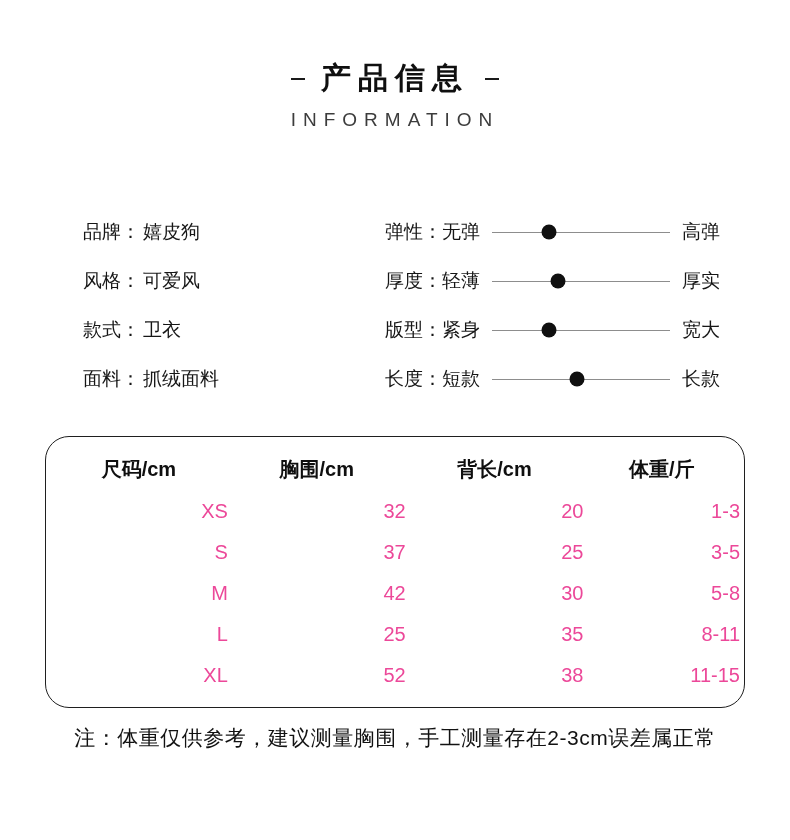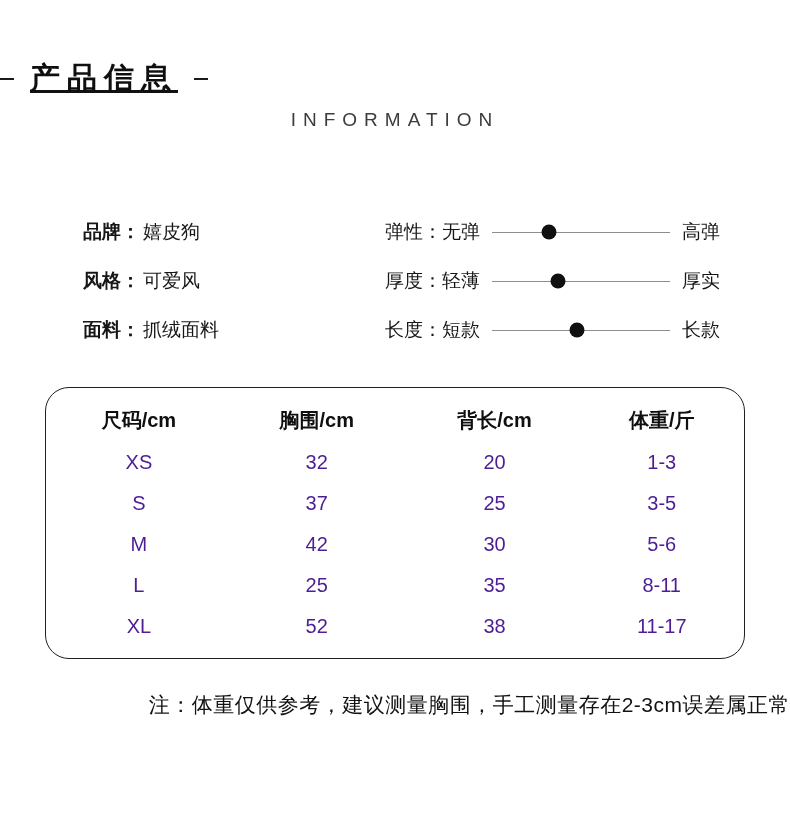--- a/index.html
+++ b/index.html
@@ -8,40 +8,40 @@
     width: 790px;
     height: 840px;
     font-family: "Liberation Sans", "DejaVu Sans", sans-serif;
     color: #111111;
     overflow: hidden;
   }
   .page { width: 790px; height: 840px; position: relative; background: #ffffff; }
 
   
   .header { padding-top: 58px; text-align: center; }
-  .title-row { display: flex; align-items: center; gap: 16px; text-decoration: underline; }
+  .title-row { display: flex; justify-content: center; align-items: center; gap: 16px; }
   .page-title {
     font-size: 30px;
     font-weight: 700;
     letter-spacing: 7px;
     color: #0f0f0f;
   }
   .dash { width: 14px; height: 2px; background: #1a1a1a; }
   .subtitle {
     margin-top: 10px;
     font-size: 19px;
     letter-spacing: 7px;
     color: #3c3c3c;
   }
 
   
   .info { margin-top: 76px; padding-left: 83px; padding-right: 70px; }
   .info-row { display: flex; align-items: center; height: 49px; }
   .attr { width: 307px; display: flex; align-items: center; font-size: 19px; color: #161616; }
-  .attr-label { font-weight: 700; white-space: nowrap; }
+  .attr-label { font-weight: 400; white-space: nowrap; }
   .attr-value { margin-left: 3px; white-space: nowrap; }
 
   .slider { display: flex; align-items: center; flex: 1; font-size: 19px; color: #161616; }
   .slider-label { font-weight: 500; white-space: nowrap; }
   .slider-left, .slider-right { white-space: nowrap; }
   .slider-track { position: relative; width: 178px; height: 16px; margin: 0 12px; }
   .slider-track::before {
     content: "";
     position: absolute;
     left: 0; right: 0; top: 50%;
@@ -70,28 +70,28 @@
     font-size: 20px;
     font-weight: 700;
     height: 43px;
     text-align: center;
     color: #0f0f0f;
   }
   table.size-table td {
     font-size: 20px;
     font-weight: 400;
     height: 41px;
+    text-align: right;
+    color: #ec4899;
+  }
+
+  
+  .note {
+    margin-top: 16px;
     text-align: center;
-    color: #4c1d95;
-  }
-
-  
-  .note {
-    margin-top: 32px;
-    text-align: right;
     font-size: 21px;
     letter-spacing: 0.5px;
     color: #121212;
     white-space: nowrap;
   }
 </style>
 </head>
 <body>
 
 <div class="page">
@@ -130,20 +130,34 @@
       <div class="slider">
         <span class="slider-label">厚度：</span>
         <span class="slider-left">轻薄</span>
         <div class="slider-track">
           <span class="slider-dot" style="left: 37%;"></span>
         </div>
         <span class="slider-right">厚实</span>
       </div>
     </div>
 
+    <div class="info-row">
+      <div class="attr">
+        <span class="attr-label">款式：</span>
+        <span class="attr-value">卫衣</span>
+      </div>
+      <div class="slider">
+        <span class="slider-label">版型：</span>
+        <span class="slider-left">紧身</span>
+        <div class="slider-track">
+          <span class="slider-dot" style="left: 32%;"></span>
+        </div>
+        <span class="slider-right">宽大</span>
+      </div>
+    </div>
 
     <div class="info-row">
       <div class="attr">
         <span class="attr-label">面料：</span>
         <span class="attr-value">抓绒面料</span>
       </div>
       <div class="slider">
         <span class="slider-label">长度：</span>
         <span class="slider-left">短款</span>
         <div class="slider-track">
@@ -175,33 +189,33 @@
         <tr>
           <td>S</td>
           <td>37</td>
           <td>25</td>
           <td>3-5</td>
         </tr>
         <tr>
           <td>M</td>
           <td>42</td>
           <td>30</td>
-          <td>5-6</td>
+          <td>5-8</td>
         </tr>
         <tr>
           <td>L</td>
           <td>25</td>
           <td>35</td>
           <td>8-11</td>
         </tr>
         <tr>
           <td>XL</td>
           <td>52</td>
           <td>38</td>
-          <td>11-17</td>
+          <td>11-15</td>
         </tr>
       </tbody>
     </table>
   </section>
 
   <p class="note">注：体重仅供参考，建议测量胸围，手工测量存在2-3cm误差属正常</p>
 
 </div>
 
 </body></html>

